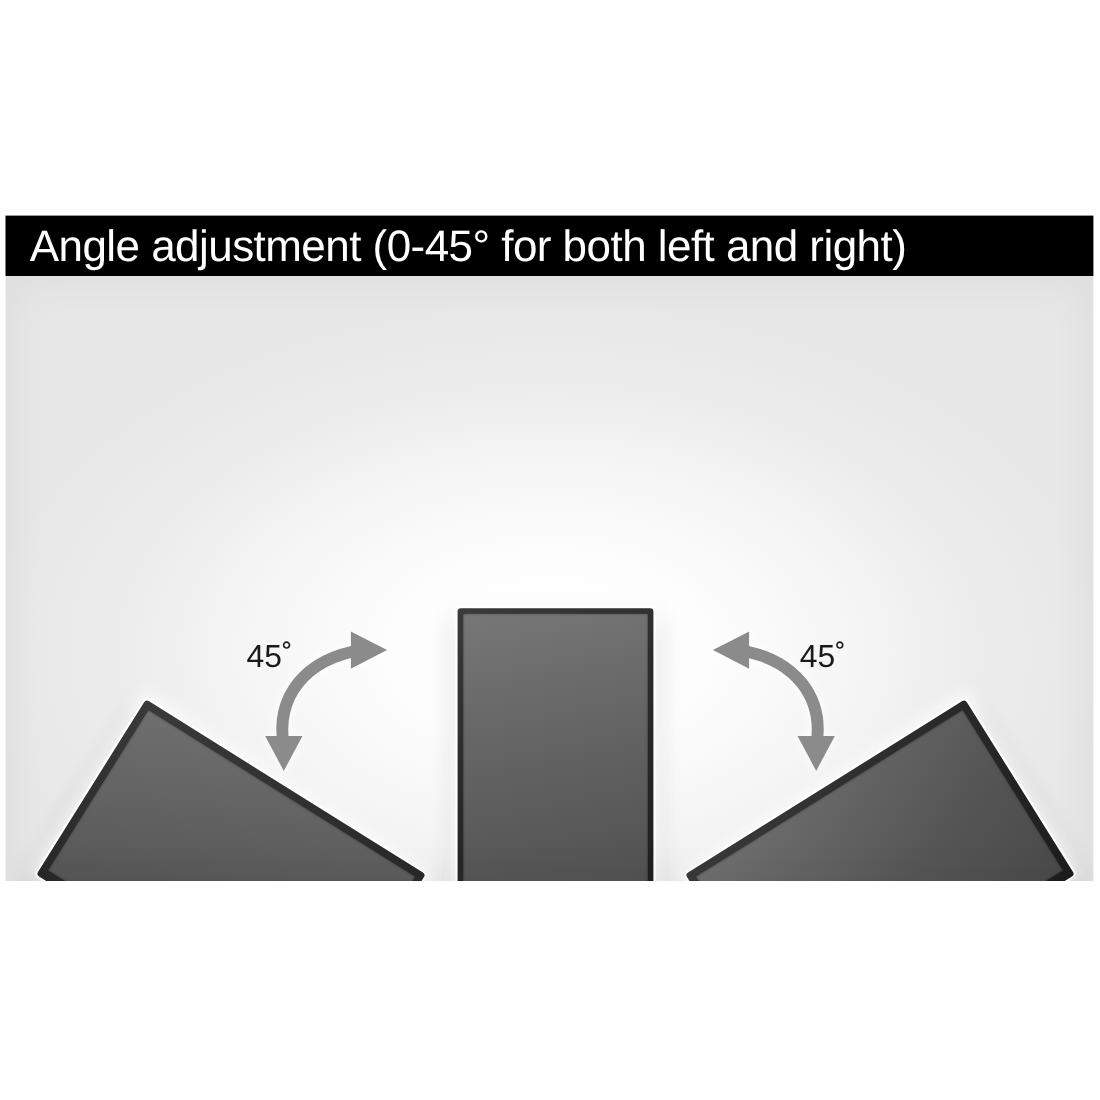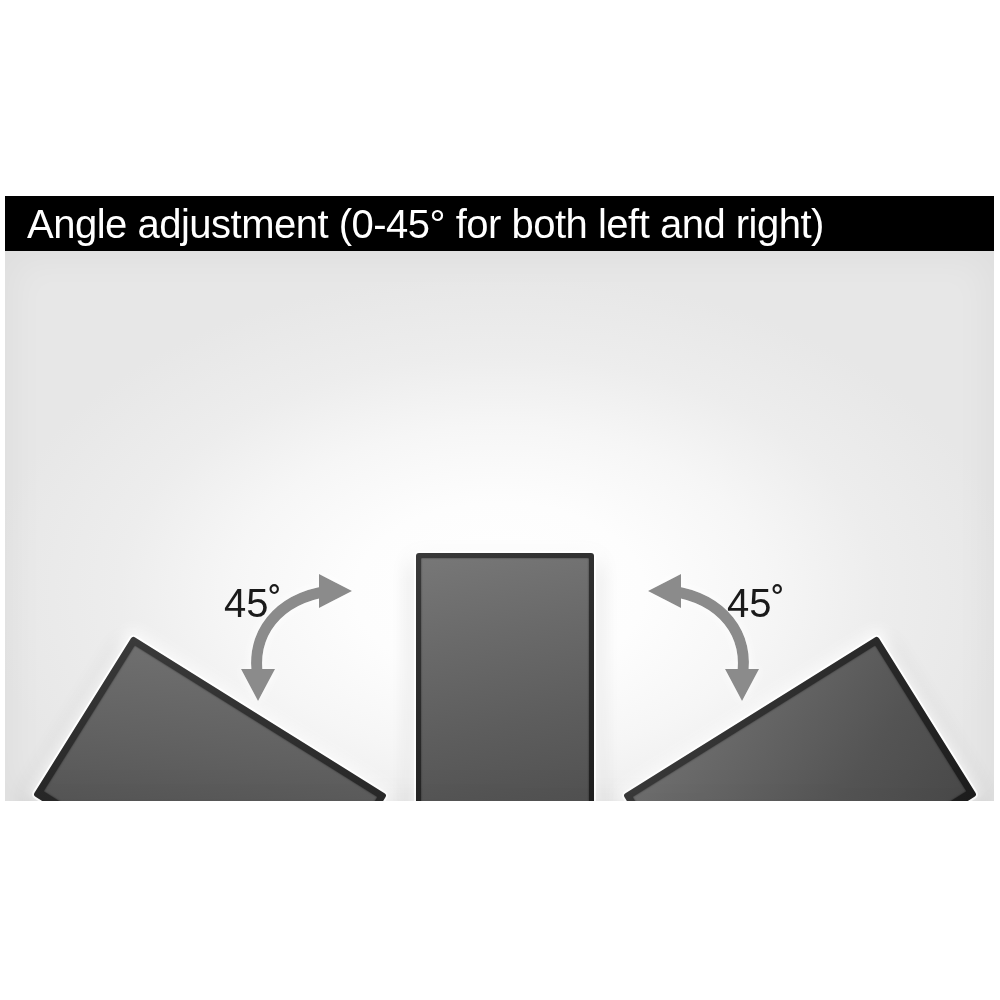--- a/index.html
+++ b/index.html
@@ -124,21 +124,21 @@
   .arc-arrow {
     position: absolute;
   }
   #arc-arrow-left { left: 195px; top: 310px; }
   #arc-arrow-right { left: 620px; top: 310px; }
 
   .angle-label {
     position: absolute;
     color: #1a1a1a;
     font-family: "Liberation Sans", sans-serif;
-    font-size: 40px;
+    font-size: 29px;
     font-weight: 400;
     white-space: nowrap;
     line-height: 1;
   }
   #angle-label-left  { left: 219px; top: 332px; }
   #angle-label-right { left: 722px; top: 332px; }
 </style>
 </head>
 <body>
 

